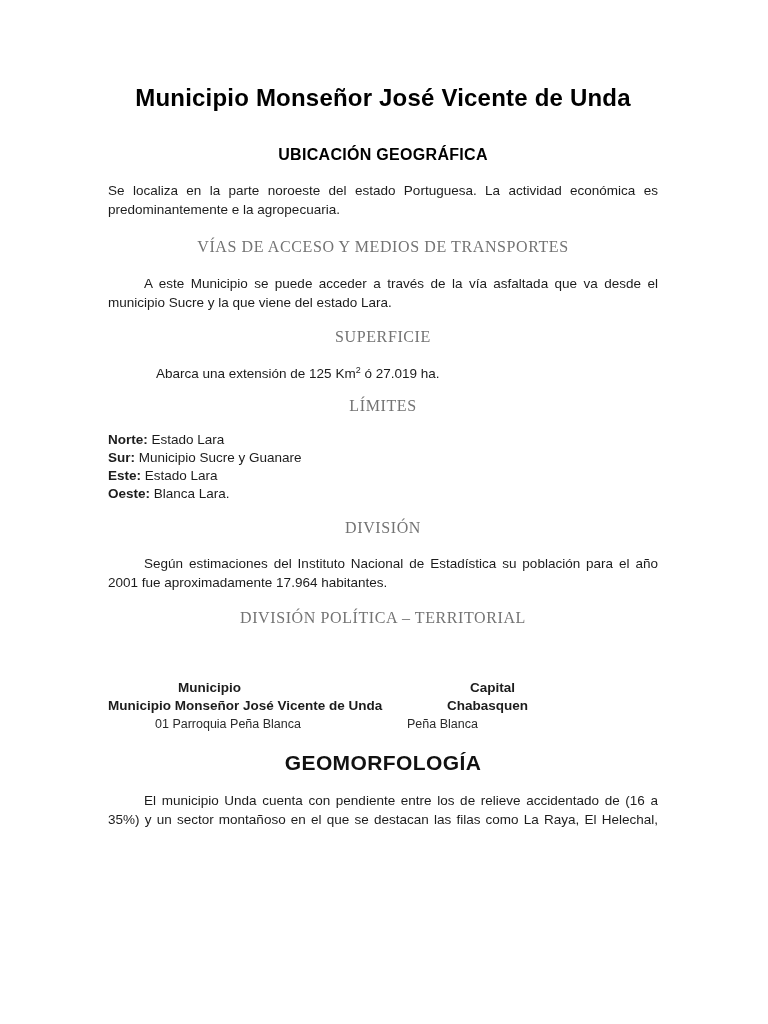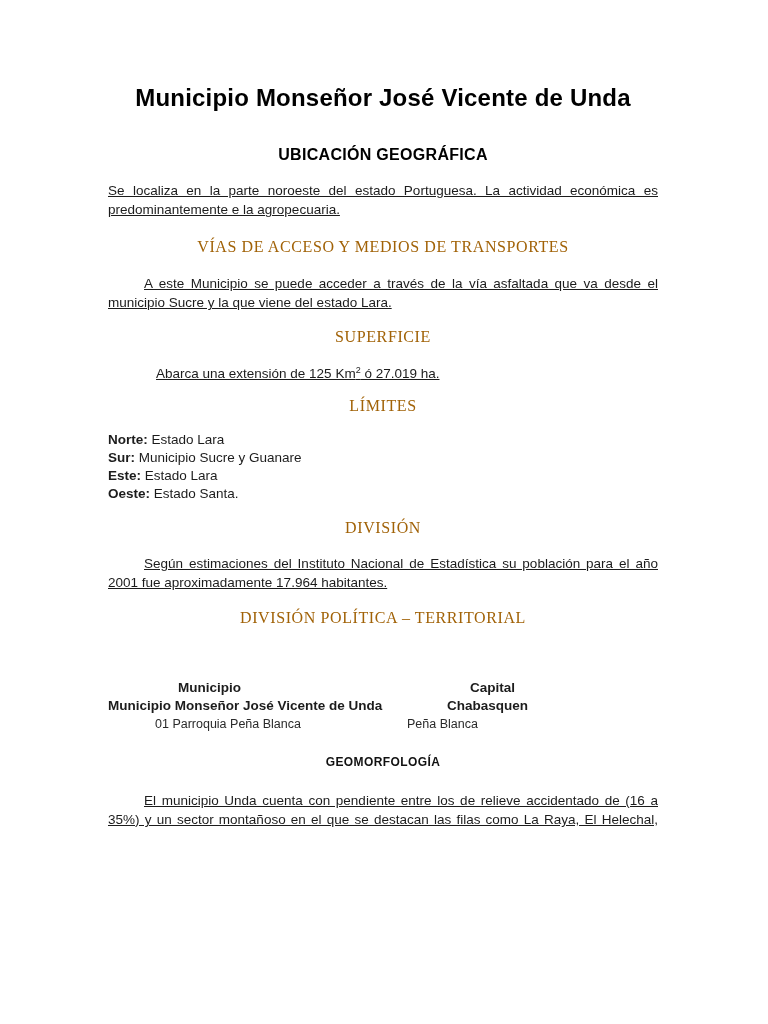--- a/index.html
+++ b/index.html
@@ -22,36 +22,35 @@
   .h-sans{
     text-align:center;
     font-weight:bold;
     font-size:16px;line-height:18px;
     color:#000000;
     letter-spacing:0.3px;
   }
   .h-sans-lg{
     text-align:center;
     font-weight:bold;
-    font-size:12px;line-height:21px;
+    font-size:21px;line-height:21px;
     color:#111111;
     letter-spacing:0.4px;
   }
   .h-serif{
     text-align:center;
     font-family:"Liberation Serif", serif;
     font-size:16px;line-height:18px;
     font-weight:normal;
-    color:#a16207;
+    color:#737373;
     letter-spacing:0.6px;
   }
   .para{
     font-size:13.5px;line-height:19px;
     text-align:justify;
-    text-decoration:underline;
   }
   .indent{text-indent:36px;}
   .indent-lg{text-indent:48px;}
   .limits-list{font-size:13.5px;line-height:18px;}
   .limits-list .lbl{font-weight:bold;}
   .ptable{height:54px;font-size:13.5px;}
   .ptable .trow{position:relative;height:18px;line-height:18px;}
   .ptable .cell{position:absolute;white-space:nowrap;}
   .ptable .b{font-weight:bold;}
   .ptable .small{font-size:12.5px;color:#2a2a2a;}
@@ -75,21 +74,21 @@
   <div class="block h-serif" style="top:328px">SUPERFICIE</div>
 
   <div class="block para indent-lg" style="top:364px"><span>Abarca una extensión de 125 Km</span><sup>2</sup><span> ó 27.019 ha.</span></div>
 
   <div class="block h-serif" style="top:397px">LÍMITES</div>
 
   <div class="block limits-list" style="top:431px">
     <div><span class="lbl">Norte:</span><span> Estado Lara</span></div>
     <div><span class="lbl">Sur:</span><span> Municipio Sucre y Guanare</span></div>
     <div><span class="lbl">Este:</span><span> Estado Lara</span></div>
-    <div><span class="lbl">Oeste:</span><span> Estado Santa.</span></div>
+    <div><span class="lbl">Oeste:</span><span> Blanca Lara.</span></div>
   </div>
 
   <div class="block h-serif" style="top:519px">DIVISIÓN</div>
 
   <div class="block para indent" style="top:554px">Según estimaciones del Instituto Nacional de Estadística su población para el año 2001 fue aproximadamente  17.964 habitantes.</div>
 
   <div class="block h-serif" style="top:609px">DIVISIÓN POLÍTICA – TERRITORIAL</div>
 
 
   <div class="block ptable" style="top:679px">

